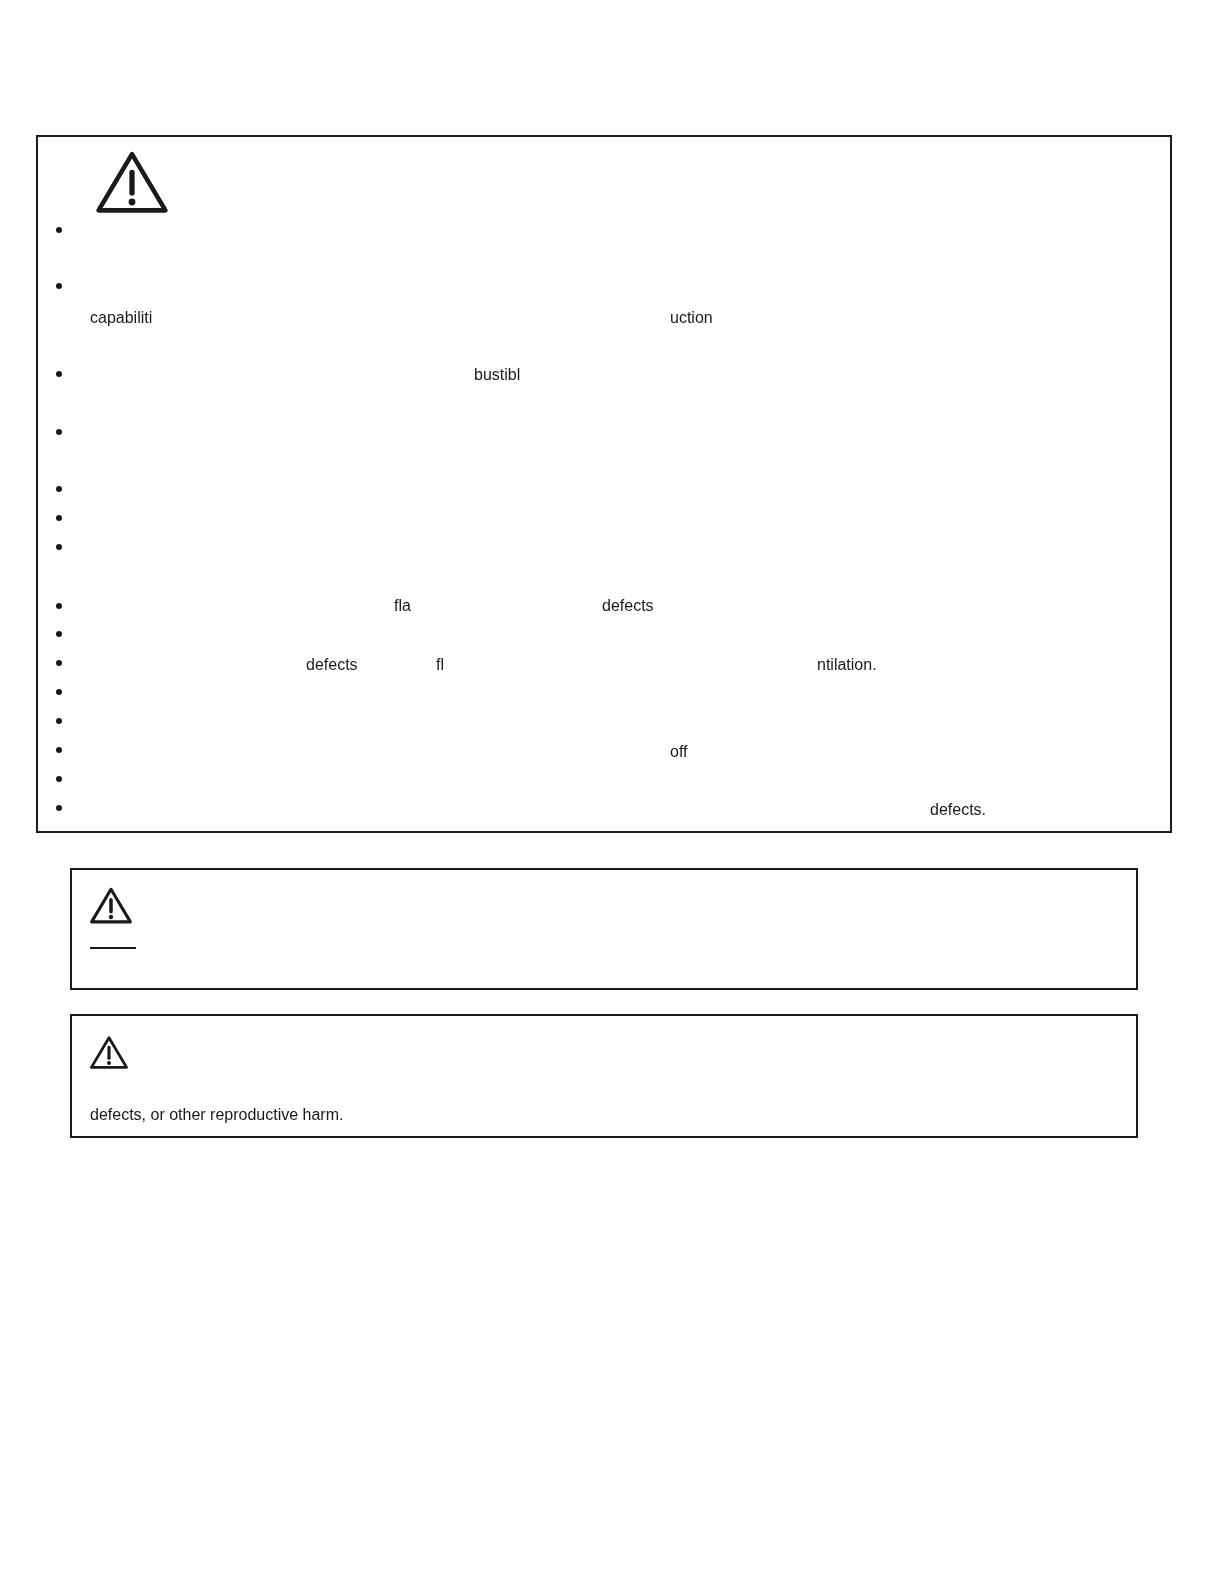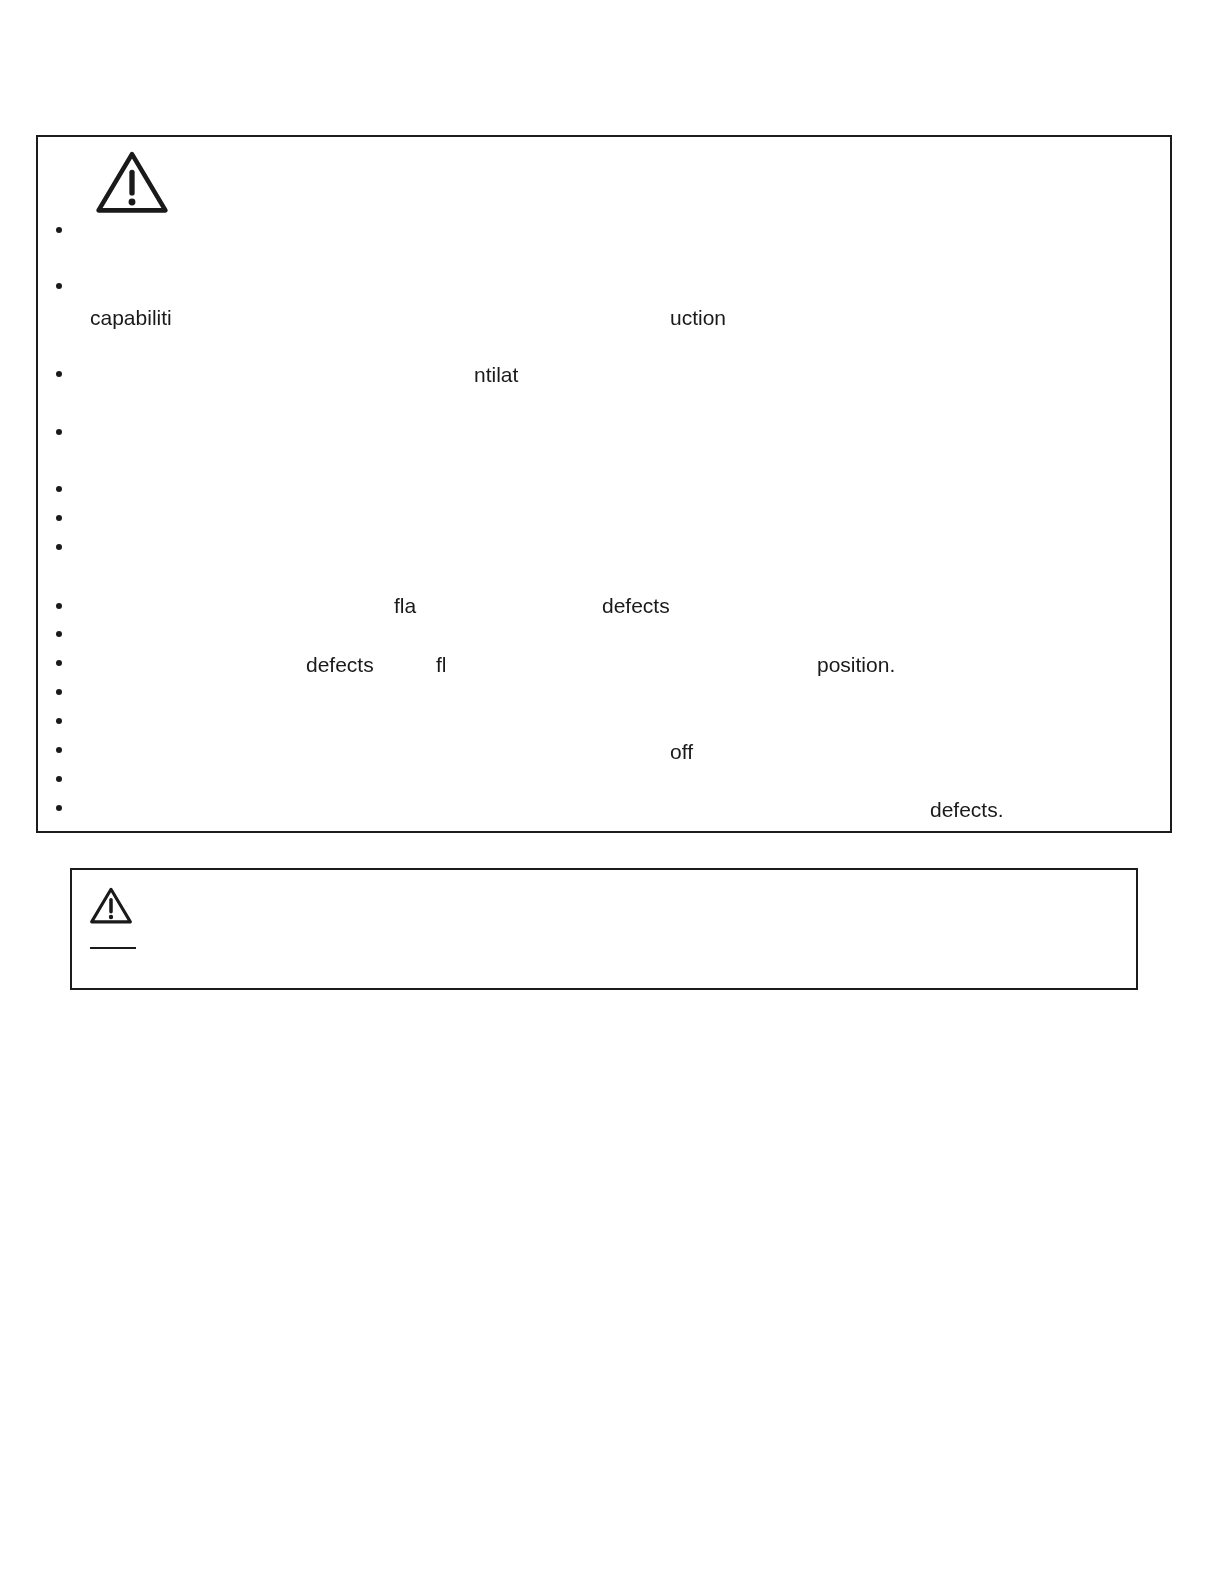--- a/index.html
+++ b/index.html
@@ -38,21 +38,21 @@
     position: absolute;
     left: 18px;
     width: 6px;
     height: 6px;
     border-radius: 50%;
     background: #1a1a1a;
   }
 
   .frag {
     position: absolute;
-    font-size: 21px;
+    font-size: 16px;
     line-height: 26px;
     white-space: nowrap;
     color: #1a1a1a;
   }
 
   .blank-underline {
     position: absolute;
     left: 18px;
     top: 77px;
     width: 46px;
@@ -85,37 +85,45 @@
     <span class="bullet" style="top:523px"></span>
     <span class="bullet" style="top:552px"></span>
     <span class="bullet" style="top:581px"></span>
     <span class="bullet" style="top:610px"></span>
     <span class="bullet" style="top:639px"></span>
     <span class="bullet" style="top:668px"></span>
 
     <span class="frag" style="left:52px;  top:168px">capabiliti</span>
     <span class="frag" style="left:632px; top:168px">uction</span>
 
-    <span class="frag" style="left:436px; top:225px">ntilat</span>
+    <span class="frag" style="left:436px; top:225px">bustibl</span>
 
     <span class="frag" style="left:356px; top:456px">fla</span>
     <span class="frag" style="left:564px; top:456px">defects</span>
 
     <span class="frag" style="left:268px; top:515px">defects</span>
     <span class="frag" style="left:398px; top:515px">fl</span>
-    <span class="frag" style="left:779px; top:515px">position.</span>
+    <span class="frag" style="left:779px; top:515px">ntilation.</span>
 
     <span class="frag" style="left:632px; top:602px">off</span>
 
     <span class="frag" style="left:892px; top:660px">defects.</span>
   </div>
 
   <div class="box box2">
     <svg class="tri tri-small" viewBox="0 0 100 88">
       <path d="M50 6 L94 80 L6 80 Z" fill="none" stroke="#1a1a1a" stroke-width="7" stroke-linejoin="round"></path>
       <line x1="50" y1="30" x2="50" y2="57" stroke="#1a1a1a" stroke-width="8" stroke-linecap="round"></line>
       <circle cx="50" cy="69" r="5" fill="#1a1a1a"></circle>
     </svg>
     <div class="blank-underline"></div>
   </div>
 
+  <div class="box box3">
+    <svg class="tri tri-small3" viewBox="0 0 100 88">
+      <path d="M50 6 L94 80 L6 80 Z" fill="none" stroke="#1a1a1a" stroke-width="7" stroke-linejoin="round"></path>
+      <line x1="50" y1="30" x2="50" y2="57" stroke="#1a1a1a" stroke-width="8" stroke-linecap="round"></line>
+      <circle cx="50" cy="69" r="5" fill="#1a1a1a"></circle>
+    </svg>
+    <span class="frag" style="left:18px; top:86px">defects, or other reproductive harm.</span>
+  </div>
 
 </div>
 
 </body></html>

